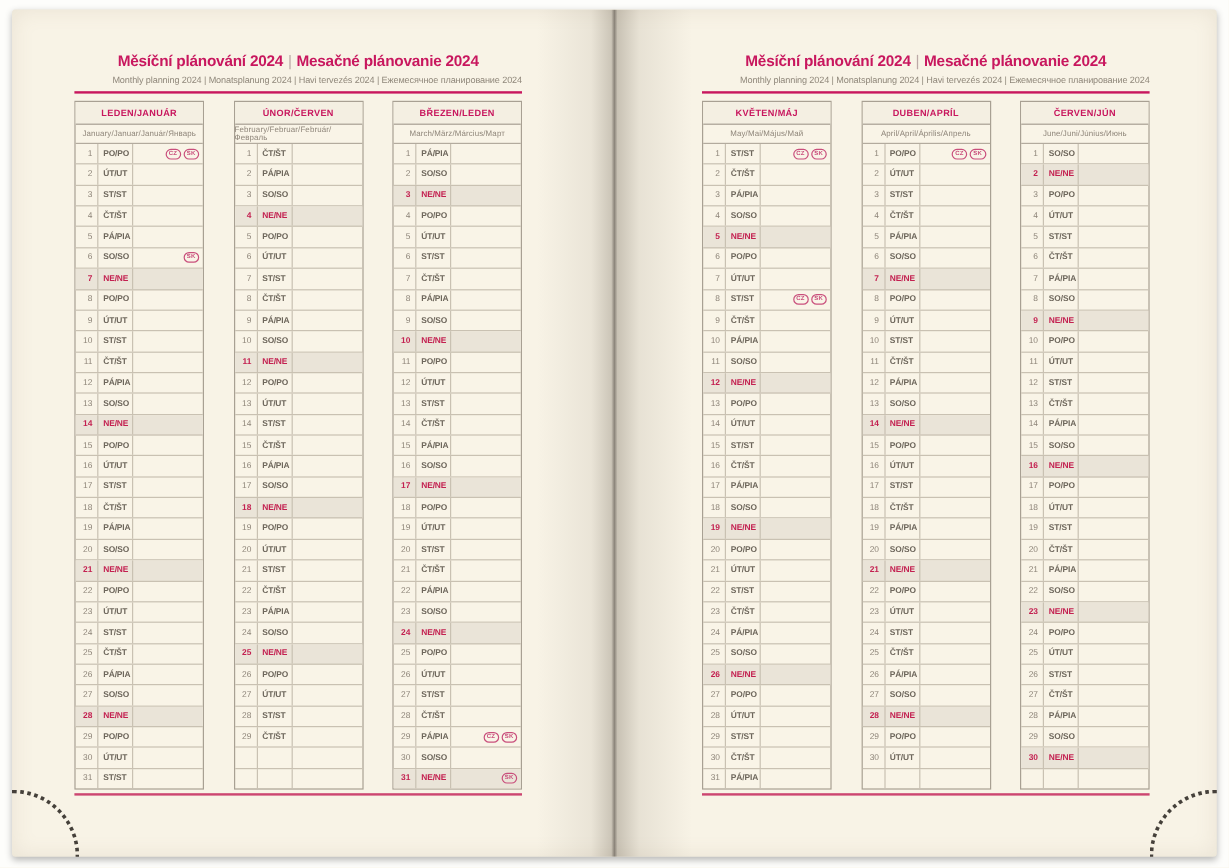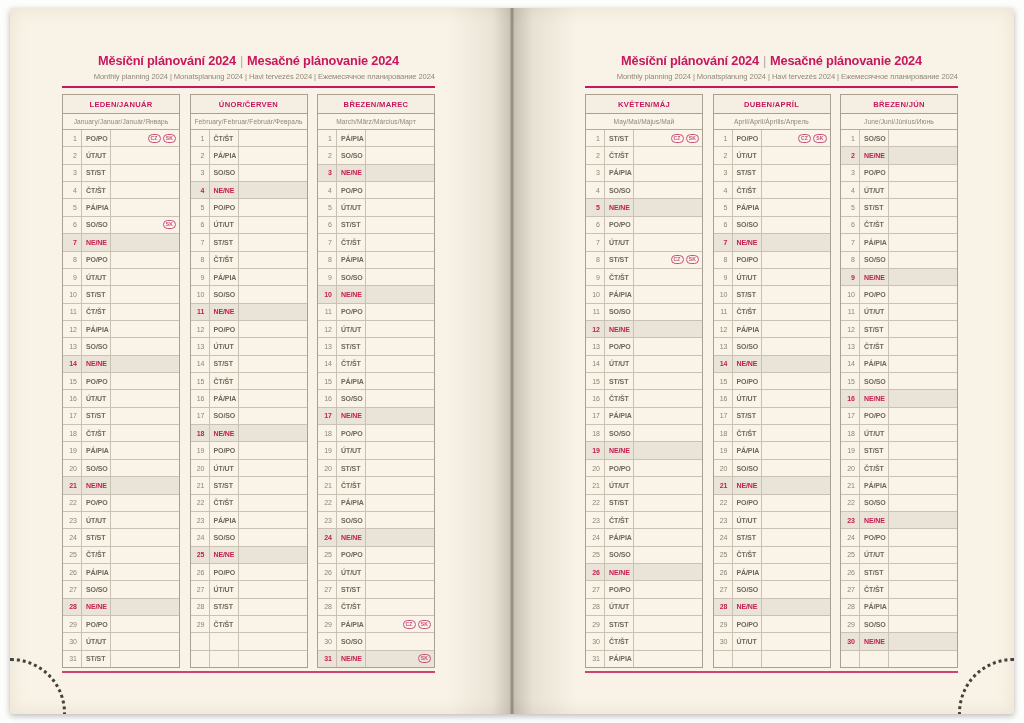--- a/index.html
+++ b/index.html
@@ -24,34 +24,34 @@
       rgba(90,80,65,.30) 52%,
       rgba(110,100,85,.12) 66%,
       rgba(110,100,85,0) 100%);
     pointer-events:none;
   }
   .page{position:absolute;top:0;width:373px;height:100%;}
   .page.left{left:52px;}
   .page.right{left:575px;}
 
   .title{
-    margin-top:45px;text-align:center;white-space:nowrap;
+    margin-top:35px;text-align:center;white-space:nowrap;
     font-size:12.8px;font-weight:bold;letter-spacing:-0.2px;color:#c8175e;
   }
   .title .sep{color:#bba9a6;font-weight:normal;padding:0 4px;}
   .subtitle{
     margin-top:4px;text-align:right;white-space:nowrap;
     font-size:7.6px;color:#90887b;letter-spacing:-0.1px;
   }
   .top-rule{margin-top:5px;height:2px;background:#c8175e;}
   .tables{margin-top:6px;height:574px;display:flex;justify-content:space-between;}
   .bottom-rule{margin-top:3px;height:2px;background:#cc4570;}
 
   .month{
-    width:118px;height:574px;box-sizing:border-box;
+    width:108px;height:574px;box-sizing:border-box;
     border:1px solid #a8a093;background:#f9f4e7;
     display:flex;flex-direction:column;
   }
   .m-name{
     height:19px;flex:0 0 19px;box-sizing:border-box;border-bottom:1px solid #a8a093;
     display:flex;align-items:center;justify-content:center;
     color:#c8175e;font-size:7.6px;font-weight:bold;letter-spacing:.3px;
     background:#f4efe2;
   }
   .m-langs{
@@ -424,21 +424,21 @@
             <div class="c-day"></div>
             <div class="c-note"></div>
           </div>
           <div class="day-row">
             <div class="c-num"></div>
             <div class="c-day"></div>
             <div class="c-note"></div>
           </div>
         </div>
         <div class="month">
-          <div class="m-name">BŘEZEN/MAREC</div>
+          <div class="m-name">BŘEZEN/LEDEN</div>
           <div class="m-langs">March/März/Március/Март</div>
           <div class="day-row">
             <div class="c-num">1</div>
             <div class="c-day">PÁ/PIA</div>
             <div class="c-note"></div>
           </div>
           <div class="day-row">
             <div class="c-num">2</div>
             <div class="c-day">SO/SO</div>
             <div class="c-note"></div>
@@ -926,21 +926,21 @@
             <div class="c-day">ÚT/UT</div>
             <div class="c-note"></div>
           </div>
           <div class="day-row">
             <div class="c-num"></div>
             <div class="c-day"></div>
             <div class="c-note"></div>
           </div>
         </div>
         <div class="month">
-          <div class="m-name">BŘEZEN/JÚN</div>
+          <div class="m-name">ČERVEN/JÚN</div>
           <div class="m-langs">June/Juni/Június/Июнь</div>
           <div class="day-row">
             <div class="c-num">1</div>
             <div class="c-day">SO/SO</div>
             <div class="c-note"></div>
           </div>
           <div class="day-row sunday">
             <div class="c-num">2</div>
             <div class="c-day">NE/NE</div>
             <div class="c-note"></div>

